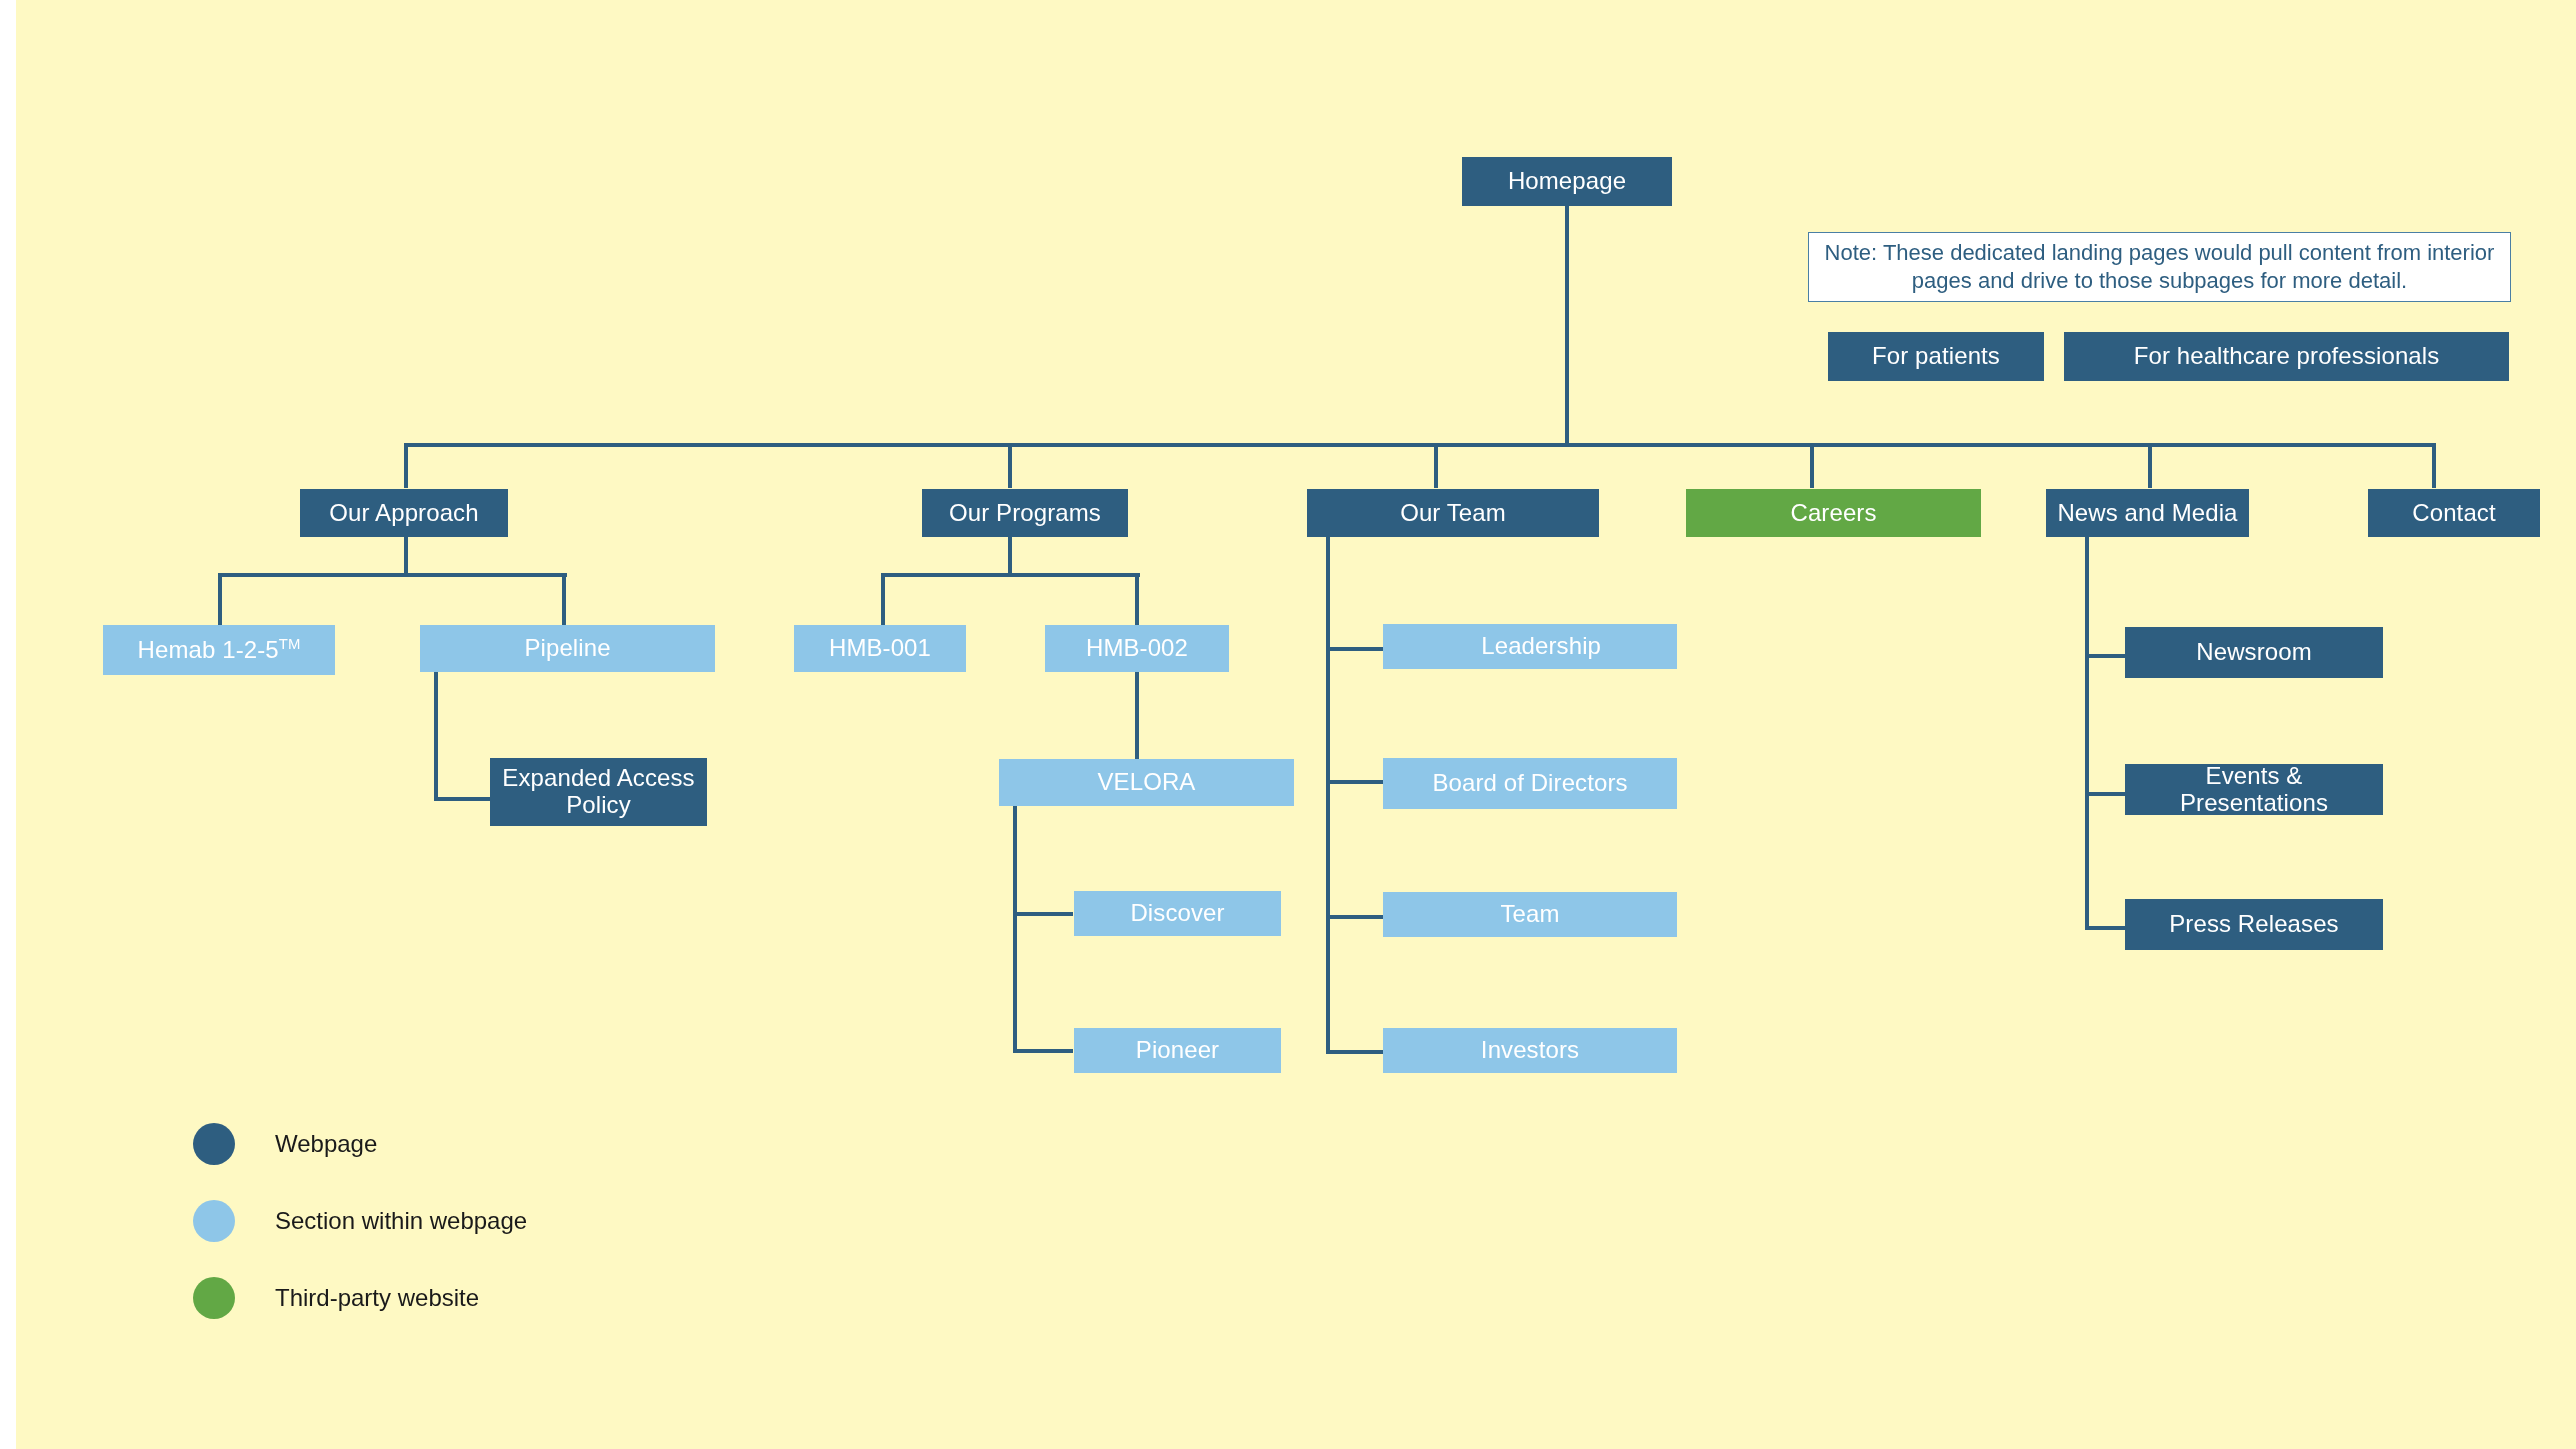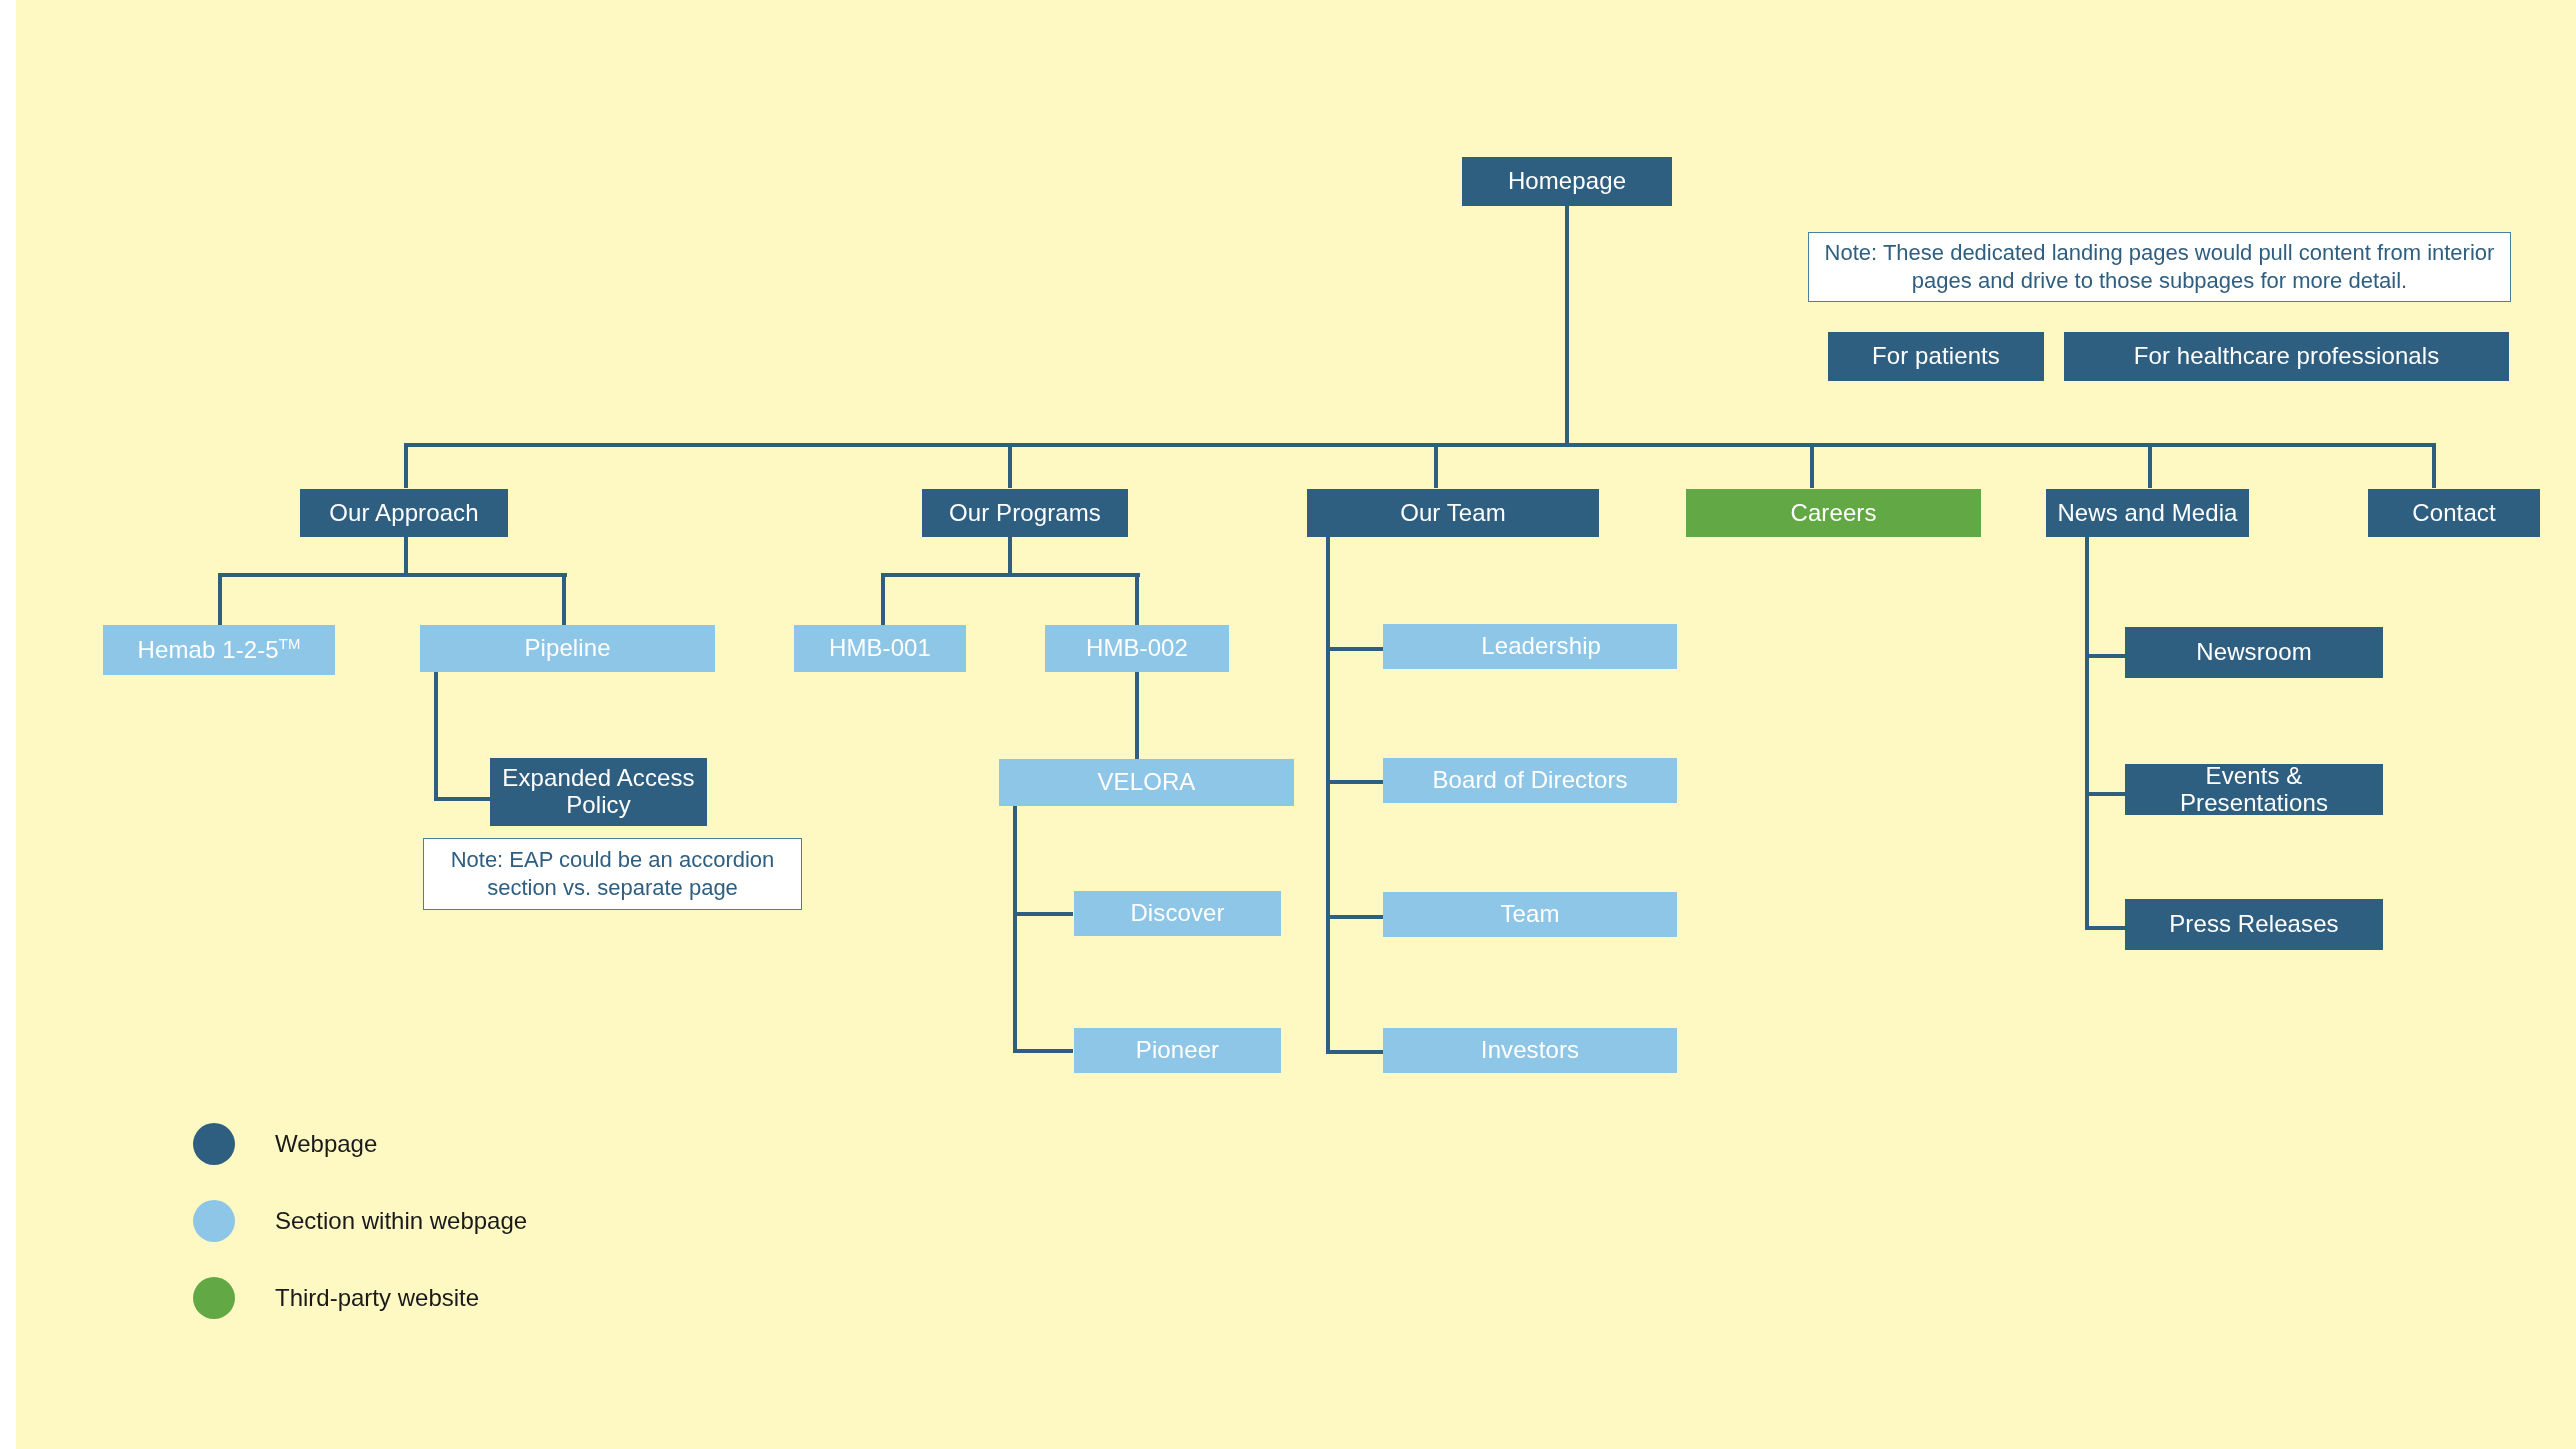--- a/index.html
+++ b/index.html
@@ -152,23 +152,20 @@
   </div>
 
   <div class="node light" style="left:404px; top:625px; width:295px; height:47px;">
     <span>Pipeline</span>
   </div>
 
   <div class="node dark" style="left:474px; top:758px; width:217px; height:68px;">
     <span>Expanded Access Policy</span>
   </div>
 
-  <div class="note" style="left:407px; top:838px; width:379px; height:72px;">
-    <span>Note: EAP could be an accordion section vs. separate page</span>
-  </div>
 
   <div class="node dark" style="left:906px; top:489px; width:206px; height:48px;">
     <span>Our Programs</span>
   </div>
 
   <div class="node light" style="left:778px; top:625px; width:172px; height:47px;">
     <span>HMB-001</span>
   </div>
 
   <div class="node light" style="left:1029px; top:625px; width:184px; height:47px;">
@@ -188,21 +185,21 @@
   </div>
 
   <div class="node dark" style="left:1291px; top:489px; width:292px; height:48px;">
     <span>Our Team</span>
   </div>
 
   <div class="node light" style="left:1367px; top:624px; width:294px; height:45px;padding-left:28px;">
     <span>Leadership</span>
   </div>
 
-  <div class="node light" style="left:1367px; top:758px; width:294px; height:45px;">
+  <div class="node light" style="left:1367px; top:758px; width:294px; height:51px;">
     <span>Board of Directors</span>
   </div>
 
   <div class="node light" style="left:1367px; top:892px; width:294px; height:45px;">
     <span>Team</span>
   </div>
 
   <div class="node light" style="left:1367px; top:1028px; width:294px; height:45px;">
     <span>Investors</span>
   </div>

